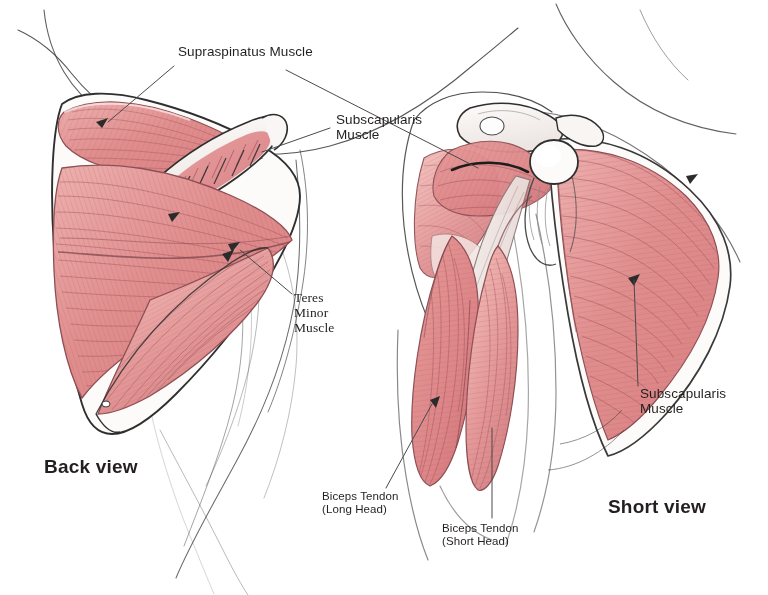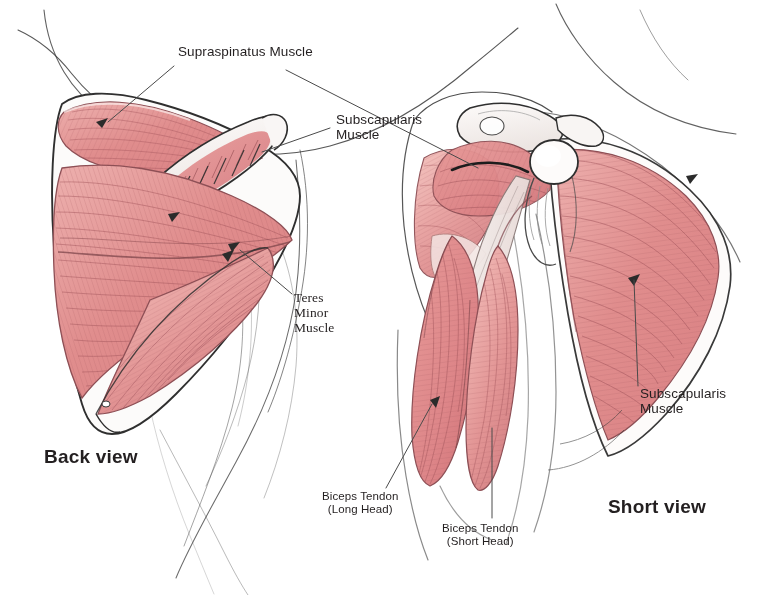--- a/index.html
+++ b/index.html
@@ -30,21 +30,21 @@
   .lbl {
     position: absolute;
     color: #231f20;
     line-height: 1.12;
     white-space: pre-line;
     letter-spacing: 0.1px;
   }
   .lbl-main   { font-size: 13.5px; }
   .lbl-small  { font-size: 11.5px; }
   .lbl-view   { font-size: 19px; font-weight: bold; letter-spacing: 0.2px; }
-  .lbl-c      { text-align: center; }
+  .lbl-c      { text-align: left; }
 </style>
 </head>
 <body>
 
 <div id="figure">
 
   <svg class="anat" viewBox="0 0 768 595" xmlns="http://www.w3.org/2000/svg">
     <defs>
 
       <linearGradient id="gMusc1" x1="0" y1="0" x2="1" y2="1">
@@ -446,17 +446,17 @@
 
   <div class="lbl lbl-main" style="left:640px; top:386px;">Subscapularis
 Muscle</div>
 
   <div class="lbl lbl-small lbl-c" style="left:322px; top:490px;">Biceps Tendon
 (Long Head)</div>
 
   <div class="lbl lbl-small lbl-c" style="left:442px; top:522px;">Biceps Tendon
 (Short Head)</div>
 
-  <div class="lbl lbl-view" style="left:44px; top:446px;text-align:center;">Back view</div>
+  <div class="lbl lbl-view" style="left:44px; top:456px;text-align:center;">Back view</div>
 
   <div class="lbl lbl-view" style="left:608px; top:496px;">Short view</div>
 
 </div>
 
 </body></html>

